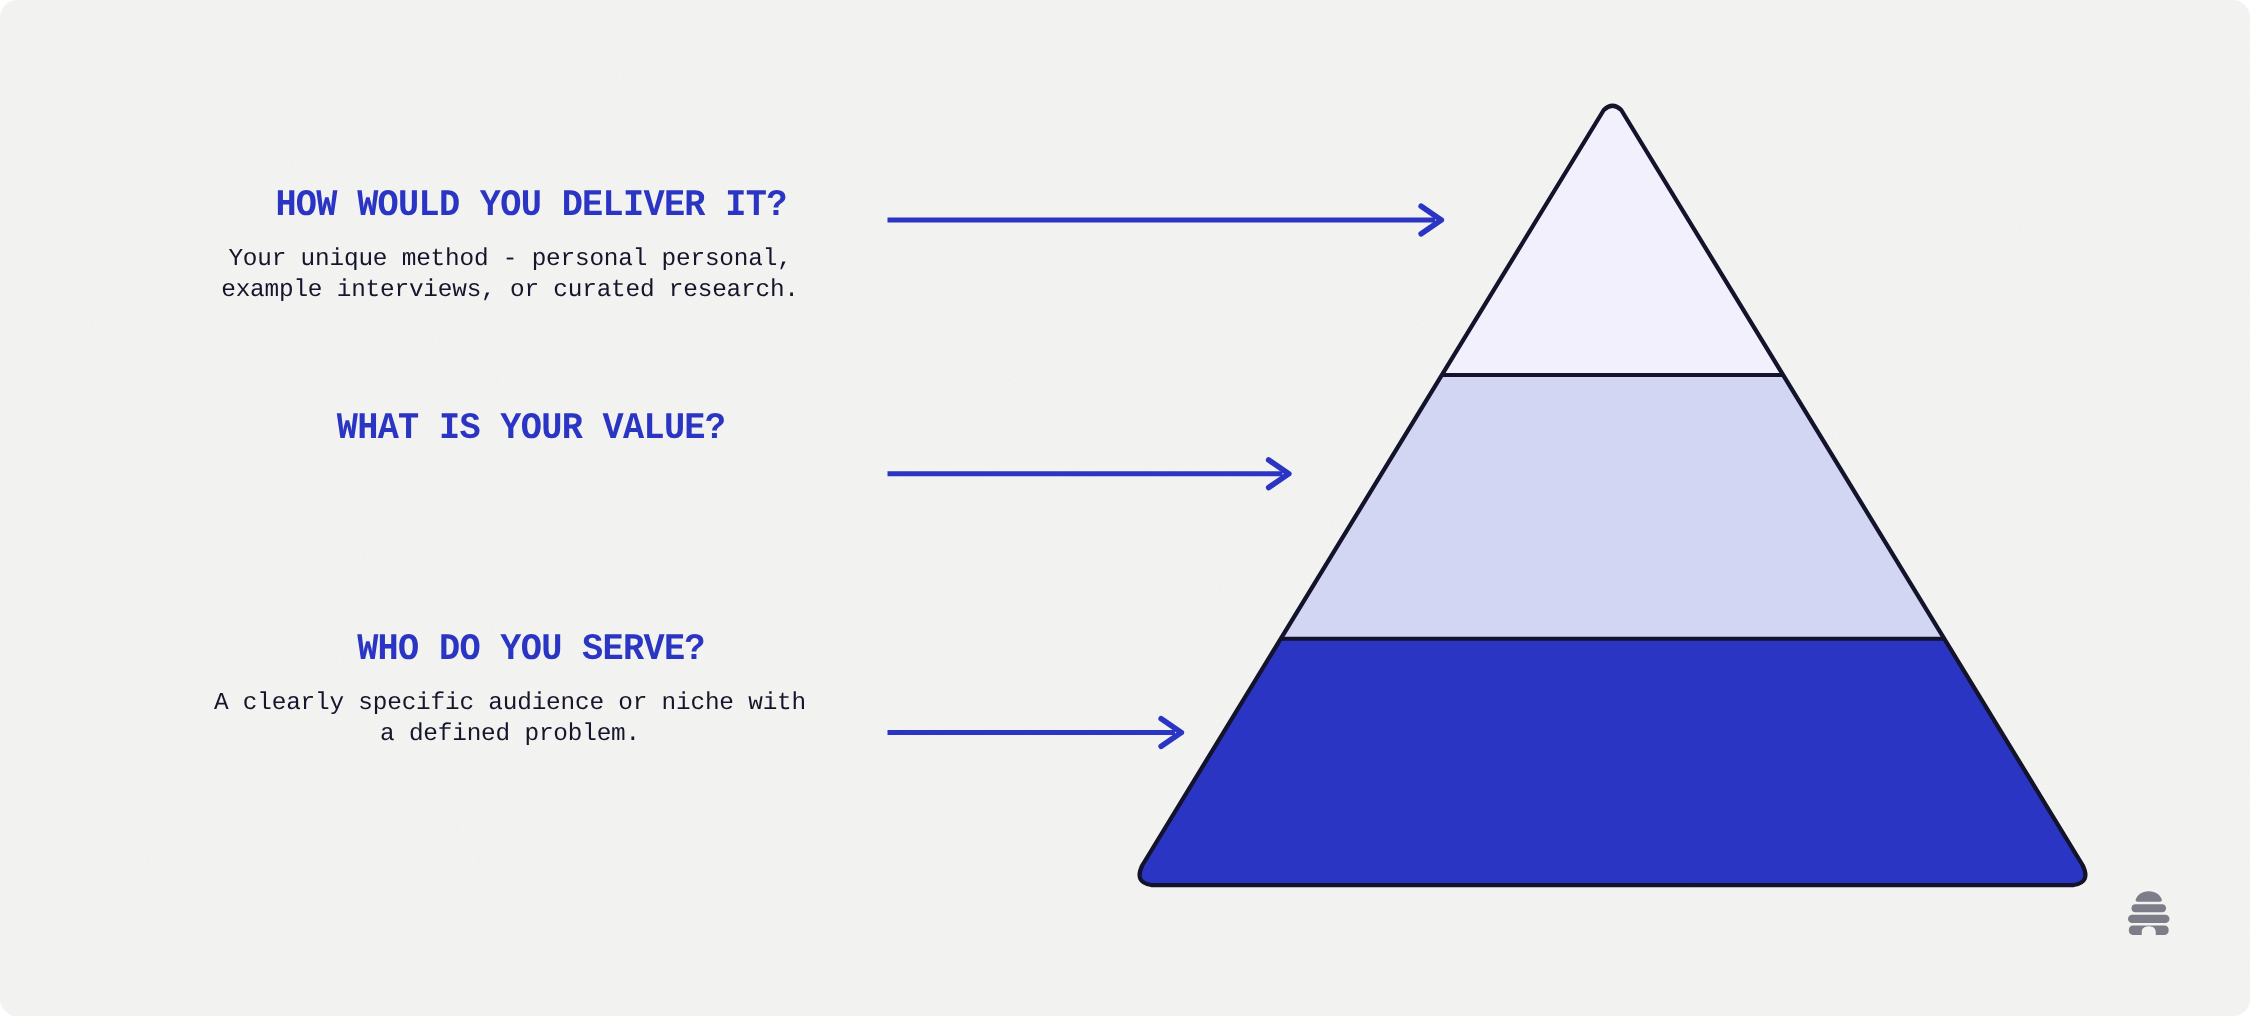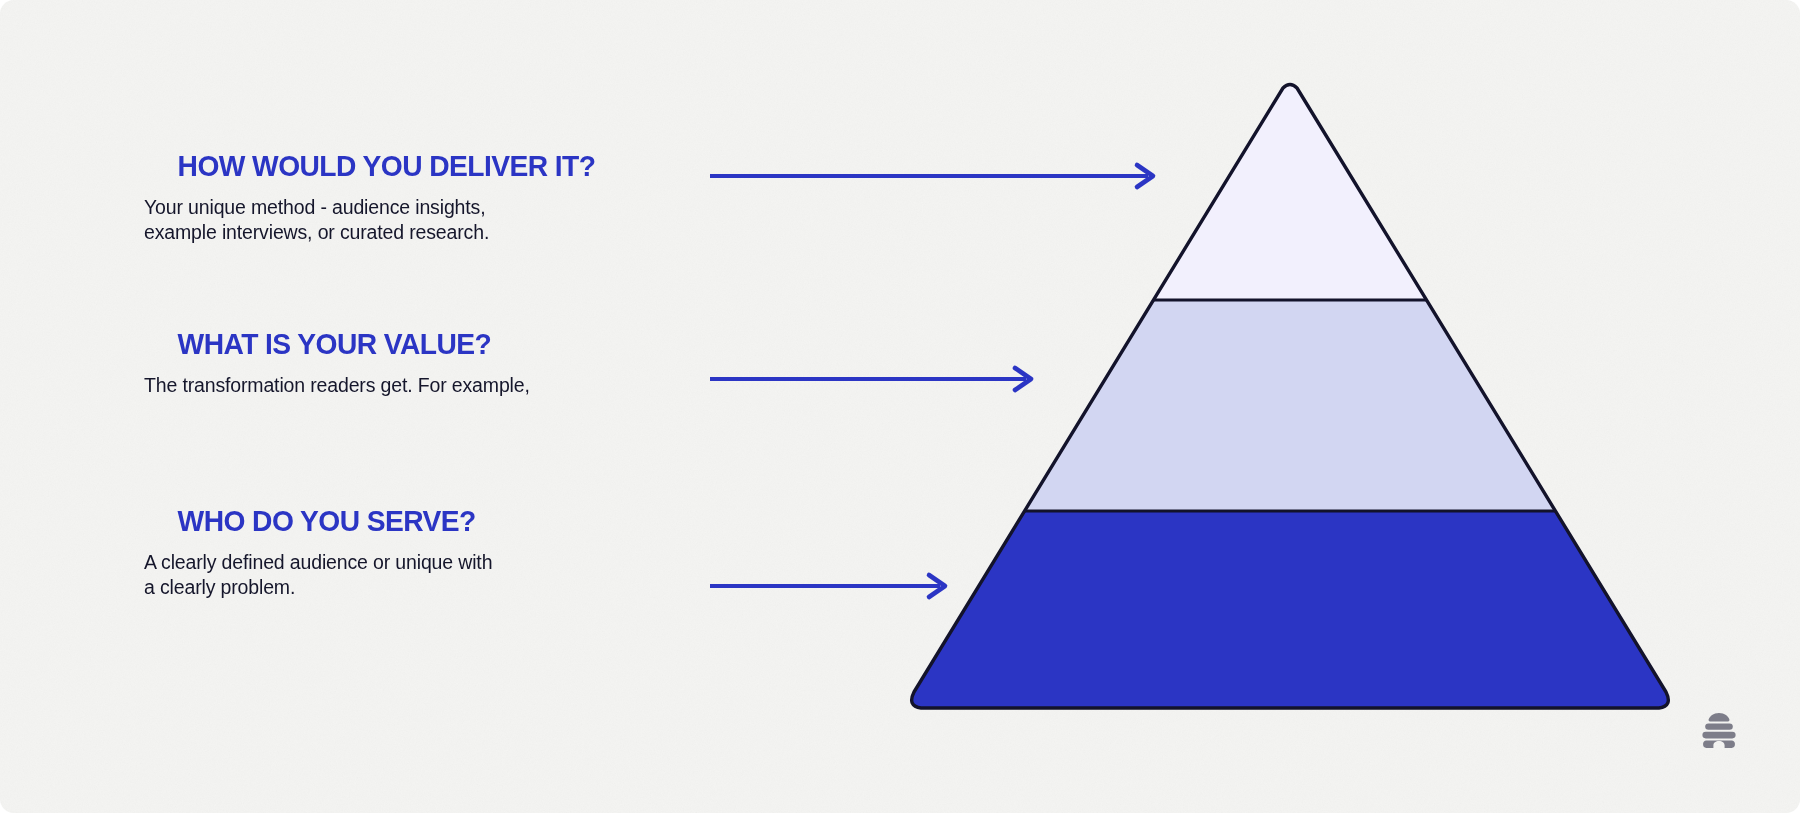--- a/index.html
+++ b/index.html
@@ -25,23 +25,24 @@
     position: absolute;
     inset: 0;
     pointer-events: none;
     opacity: 0.55;
     mix-blend-mode: multiply;
   }
 
   
   .text-block {
     position: absolute;
-    text-align: left;
+    text-align: center;
     width: 560px;
-    left: 144px;
+    left: 128px;
+    font-family: Liberation Mono, monospace;
   }
 
   .block-title {
     margin: 0;
     color: #2b35c4;
     font-weight: 800;
     font-size: 30px;
     letter-spacing: -0.6px;
     line-height: 1.06;
     font-stretch: condensed;
@@ -103,37 +104,37 @@
       <feComponentTransfer>
         <feFuncA type="linear" slope="0.10"></feFuncA>
       </feComponentTransfer>
     </filter>
     <rect width="100%" height="100%" filter="url(#noiseFilter)"></rect>
   </svg>
 
   <div class="text-block" id="block-deliver">
     <p class="block-title">HOW WOULD YOU DELIVER IT?</p>
     <p class="block-body">
-      <span>Your unique method - audience insights,</span><br>
+      <span>Your unique method - personal personal,</span><br>
       <span>example interviews, or curated research.</span>
     </p>
   </div>
 
   <div class="text-block" id="block-value">
     <p class="block-title">WHAT IS YOUR VALUE?</p>
     <p class="block-body">
-      <span>The transformation readers get. For example,</span><br>
+      <br>
     </p>
   </div>
 
   <div class="text-block" id="block-serve">
     <p class="block-title">WHO DO YOU SERVE?</p>
     <p class="block-body">
-      <span>A clearly defined audience or unique with</span><br>
-      <span>a clearly problem.</span>
+      <span>A clearly specific audience or niche with</span><br>
+      <span>a defined problem.</span>
     </p>
   </div>
 
   <div class="arrow" style="left:710px; top:163px; width:450px;">
     <svg width="450" height="26" viewBox="0 0 450 26">
       <path d="M0 13 H438" stroke="#2b35c4" stroke-width="4" fill="none" stroke-linecap="butt"></path>
       <path d="M427 2 L443 13 L427 24" stroke="#2b35c4" stroke-width="4.6" fill="none" stroke-linecap="round" stroke-linejoin="round"></path>
     </svg>
   </div>
 

